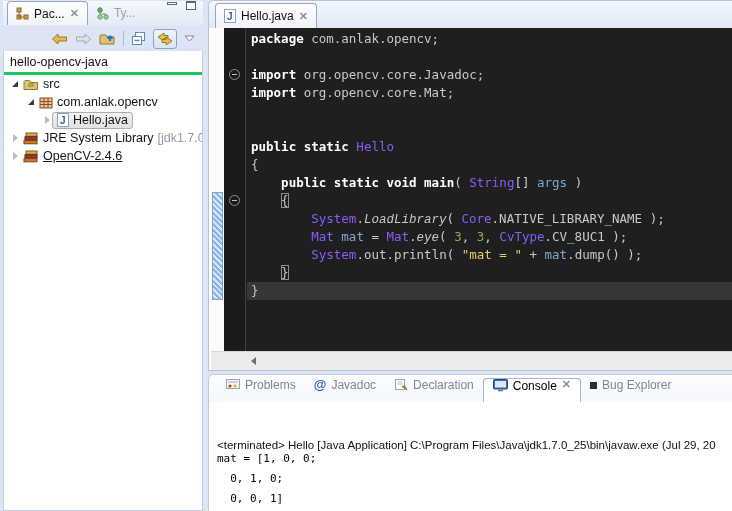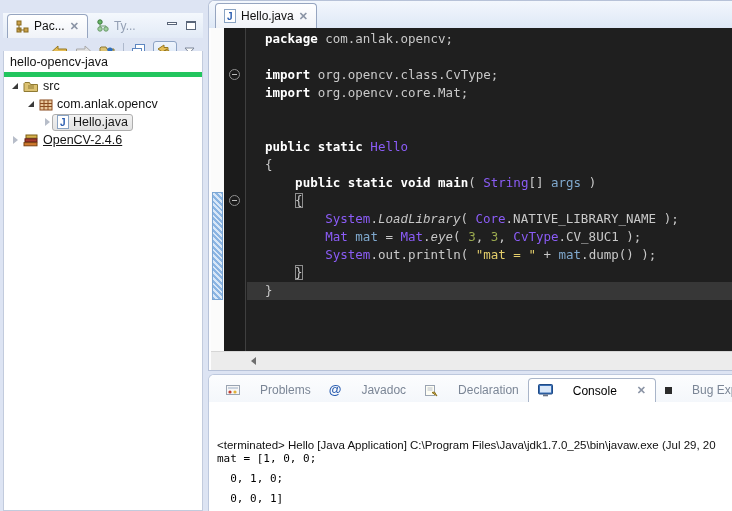--- a/index.html
+++ b/index.html
@@ -16,35 +16,35 @@
   .tab.active {
     background:linear-gradient(#ffffff,#f0f3f8);
     border:1px solid #96a5c0; border-bottom:none;
     border-radius:4px 4px 0 0; color:#111;
   }
   .tab.inactive { color:#94a0b4; }
   .close-x { font-size:11px; color:#8b94a5; font-weight:bold; line-height:1; }
 
   
   #left-panel { position:absolute; left:3px; top:1px; width:200px; height:510px; }
-  #pkg-tabrow { display:flex; align-items:center; height:25px; padding-left:4px;
-    background:linear-gradient(#f4f8fd,#e2eaf6);margin-top:12px; }
+  #pkg-tabrow { display:flex; height:25px; padding-left:4px;
+    background:linear-gradient(#f4f8fd,#e2eaf6); }
   #pkg-winbtns { margin-left:auto; display:flex; gap:8px; padding-right:6px; }
   .winbtn { width:11px; height:10px; position:relative; }
   .winbtn .bar { position:absolute; top:1px; left:0; width:10px; height:3px; border:1px solid #5a6679; background:#fff; }
   .winbtn .box { position:absolute; top:0; left:0; width:10px; height:9px; border:1px solid #5a6679; border-top-width:2px; background:#fff; }
   #pkg-toolbar { display:flex; align-items:center; justify-content:flex-end; gap:7px;
     height:25px; padding-right:8px; }
   .tb-sep { width:1px; height:15px; background:#aeb9cc; }
   #link-editor-btn { border:1px solid #8da3c4; background:linear-gradient(#eef4fc,#d7e5f7);
     border-radius:3px; padding:2px 3px; display:flex; align-items:center; }
   #pkg-content { position:absolute; top:50px; left:0; right:0; bottom:0;
     background:#fff; border:1px solid #c2cbdd; border-top:none; overflow:hidden; }
   #pkg-header { font-size:12.5px; color:#111; padding:4px 6px 3px 6px;
-    border-bottom:5px solid #22c55e; white-space:nowrap; }
+    border-bottom:3px solid #22c55e; white-space:nowrap; }
   .tree-row { display:flex; align-items:center; height:18px; white-space:nowrap;
     font-size:12.5px; color:#141414; }
   .tw { width:10px; display:inline-flex; justify-content:center; flex:none; }
   .arr-exp { width:0; height:0; border-left:6px solid transparent; border-bottom:6px solid #3a3a3a; }
   .arr-col { width:0; height:0; border-top:4px solid transparent; border-bottom:4px solid transparent; border-left:5px solid #b7bdc9; }
   .tree-ico { margin:0 4px 0 3px; flex:none; display:inline-flex; }
   .tree-sel { display:inline-flex; align-items:center; background:linear-gradient(#f2f2f2,#e2e2e2);
     border:1px solid #aeaeae; border-radius:3px; padding:0 4px 0 1px; height:17px; }
   .decorator { color:#8f9aaa; margin-left:4px; }
 
@@ -61,41 +61,41 @@
     background:repeating-linear-gradient(45deg,#8ab4e2 0,#8ab4e2 2px,#d8e7f7 2px,#d8e7f7 4px);
     border:1px solid #7ba6d4; }
   #fold-gutter { position:absolute; left:13px; top:0; bottom:0; width:22px;
     background:#1b1b1b; border-right:1px solid #3f3f3f; }
   .fold-minus { position:absolute; left:5px; width:11px; height:11px; border:1px solid #8f8f8f;
     border-radius:50%; background:#1b1b1b; }
   .fold-minus::after { content:""; position:absolute; left:2px; right:2px; top:4px; height:1px; background:#bdbdbd; }
   #code-area { position:absolute; left:36px; right:0; top:0; bottom:0; }
   #curline { position:absolute; left:0; right:0; height:18px; background:#373737; }
   #code-lines { position:absolute; left:0; top:2px; right:0; }
-  .cl { height:18px; line-height:18px; padding-left:18px; white-space:pre;
+  .cl { height:18px; line-height:18px; padding-left:4px; white-space:pre;
     font-family:"DejaVu Sans Mono", monospace; font-size:12.5px; color:#c9c9c9; position:relative; }
   .cl .k { color:#ffffff; font-weight:bold; }
   .cl .t { color:#8b5cf6; }
   .cl .v { color:#7fa8cd; }
   .cl .n { color:#9aa94f; }
   .cl .s { color:#e4ce6b; }
   .cl .m { font-style:italic; color:#c9c9c9;font-family:Liberation Mono, monospace; }
   .cl .bx { outline:1px solid #8f8f8f; outline-offset:-1px; }
   #hscroll { position:absolute; left:2px; right:0; bottom:0; height:19px; background:#ececec;
     border-top:1px solid #d6d6d6; }
   #hscroll-left { position:absolute; left:40px; top:5px; width:0; height:0;
     border-top:4px solid transparent; border-bottom:4px solid transparent; border-right:5px solid #6e6e6e; }
 
   
   #console-frame { position:absolute; left:208px; top:374px; width:524px; height:137px;
     background:#fff; border:1px solid #bdc8dd; border-right:none; border-bottom:none;
     border-radius:6px 0 0 0; overflow:hidden; }
   #console-tabrow { display:flex; align-items:flex-end; height:27px; padding-left:8px;
     background:linear-gradient(#fcfdfe,#f4f7fb); white-space:nowrap; }
-  .ctab { display:flex; align-items:center; gap:20px; padding:0 9px; height:24px;
+  .ctab { display:flex; align-items:flex-start; gap:5px; padding:0 9px; height:24px;
     color:#7b8696; font-size:12px; flex:none; }
   .ctab.active { background:#fff; border:1px solid #a9b5c9; border-bottom:none;
     border-radius:4px 4px 0 0; color:#000; }
   .sq-missing { width:7px; height:7px; background:#2b2b2b; display:inline-block; }
   #console-title { position:absolute; left:8px; top:56px; font-size:11.5px; color:#101010;
     white-space:nowrap;margin-top:8px; }
   #console-output { position:absolute; left:8px; top:74px;
     font-family:"DejaVu Sans Mono", monospace; font-size:11px; line-height:20px;
     color:#000; white-space:pre; }
   svg { display:block; }
@@ -218,20 +218,36 @@
                 <text x="3" y="10.5" font-size="10" font-weight="bold" fill="#2a5db0" font-family="Liberation Sans, sans-serif">J</text>
               </svg>
             </span>
             <span>Hello.java</span>
           </span>
         </div>
         <div class="tree-row" style="padding-left: 6px;">
           <span class="tw">
             <span class="arr-col"></span>
           </span>
+          <span style="display: inline-flex; align-items: center;">
+            <span class="tree-ico">
+              <svg width="16" height="13">
+                <rect x="3" y="1" width="11" height="3.2" fill="#d7b24d" stroke="#7a5c14"></rect>
+                <rect x="2" y="4.8" width="12" height="3.2" fill="#a63b30" stroke="#5f1d15"></rect>
+                <rect x="1" y="8.6" width="13" height="3.2" fill="#d07a2e" stroke="#7a4210"></rect>
+              </svg>
+            </span>
+            <span>JRE System Library</span>
+            <span class="decorator">[jdk1.7.0</span>
+          </span>
+        </div>
+        <div class="tree-row" style="padding-left: 6px;">
+          <span class="tw">
+            <span class="arr-col"></span>
+          </span>
           <span style="display: inline-flex; align-items: center; text-decoration: underline;">
             <span class="tree-ico">
               <svg width="16" height="13">
                 <rect x="3" y="1" width="11" height="3.2" fill="#d7b24d" stroke="#7a5c14"></rect>
                 <rect x="2" y="4.8" width="12" height="3.2" fill="#a63b30" stroke="#5f1d15"></rect>
                 <rect x="1" y="8.6" width="13" height="3.2" fill="#d07a2e" stroke="#7a4210"></rect>
               </svg>
             </span>
             <span>OpenCV-2.4.6</span>
           </span>
@@ -259,21 +275,21 @@
     </div>
     <div id="fold-gutter">
         <span class="fold-minus" style="top: 41px;"></span>
         <span class="fold-minus" style="top: 167px;"></span>
       </div>
     <div id="code-area">
       <div id="curline" style="top: 254px;"></div>
       <div id="code-lines">
           <div class="cl"><span class="k">package</span><span class="d"> com.anlak.opencv;</span></div>
           <div class="cl"></div>
-          <div class="cl"><span class="k">import</span><span class="d"> org.opencv.class.CvType;</span></div>
+          <div class="cl"><span class="k">import</span><span class="d"> org.opencv.core.Javadoc;</span></div>
           <div class="cl"><span class="k">import</span><span class="d"> org.opencv.core.Mat;</span></div>
           <div class="cl"></div>
           <div class="cl"></div>
           <div class="cl"><span class="k">public static </span><span class="t">Hello</span></div>
           <div class="cl"><span class="d">{</span></div>
           <div class="cl"><span class="d">    </span><span class="k">public static void main</span><span class="d">( </span><span class="t">String</span><span class="d">[] </span><span class="v">args</span><span class="d"> )</span></div>
           <div class="cl"><span class="d">    </span><span class="bx">{</span></div>
           <div class="cl"><span class="d">        </span><span class="t">System</span><span class="d">.</span><span class="m">LoadLibrary</span><span class="d">( </span><span class="t">Core</span><span class="d">.NATIVE_LIBRARY_NAME );</span></div>
           <div class="cl"><span class="d">        </span><span class="t">Mat</span><span class="d"> </span><span class="v">mat</span><span class="d"> = </span><span class="t">Mat</span><span class="d">.</span><span class="m">eye</span><span class="d">( </span><span class="n">3</span><span class="d">, </span><span class="n">3</span><span class="d">, </span><span class="t">CvType</span><span class="d">.CV_8UC1 );</span></div>
           <div class="cl"><span class="d">        </span><span class="t">System</span><span class="d">.out.println( </span><span class="s">"mat = "</span><span class="d"> + </span><span class="v">mat</span><span class="d">.dump() );</span></div>

